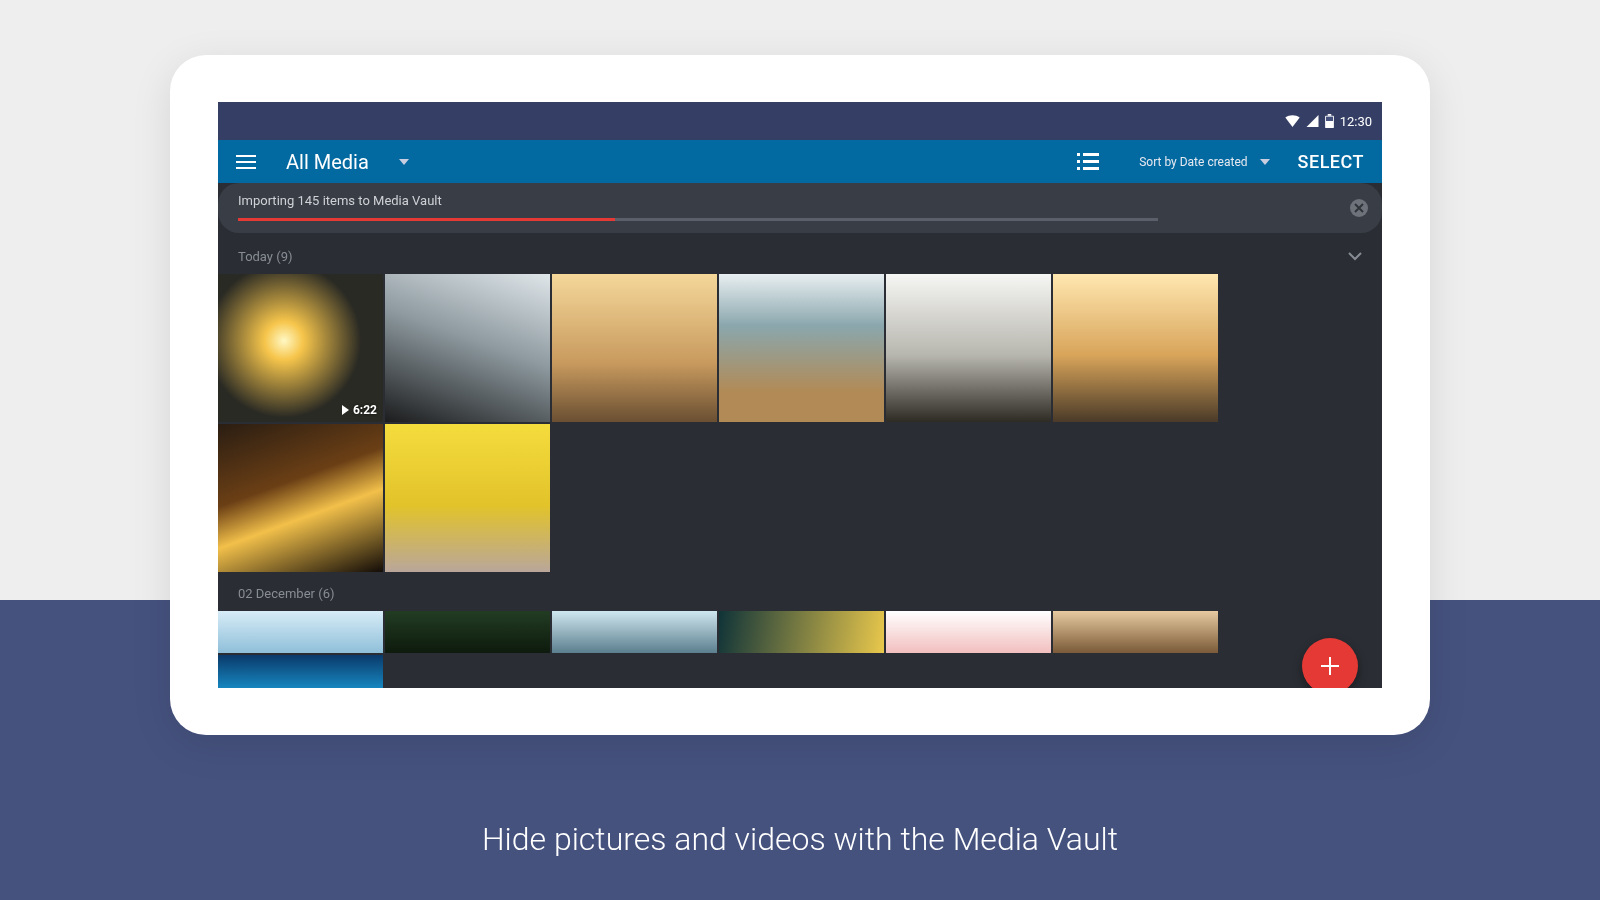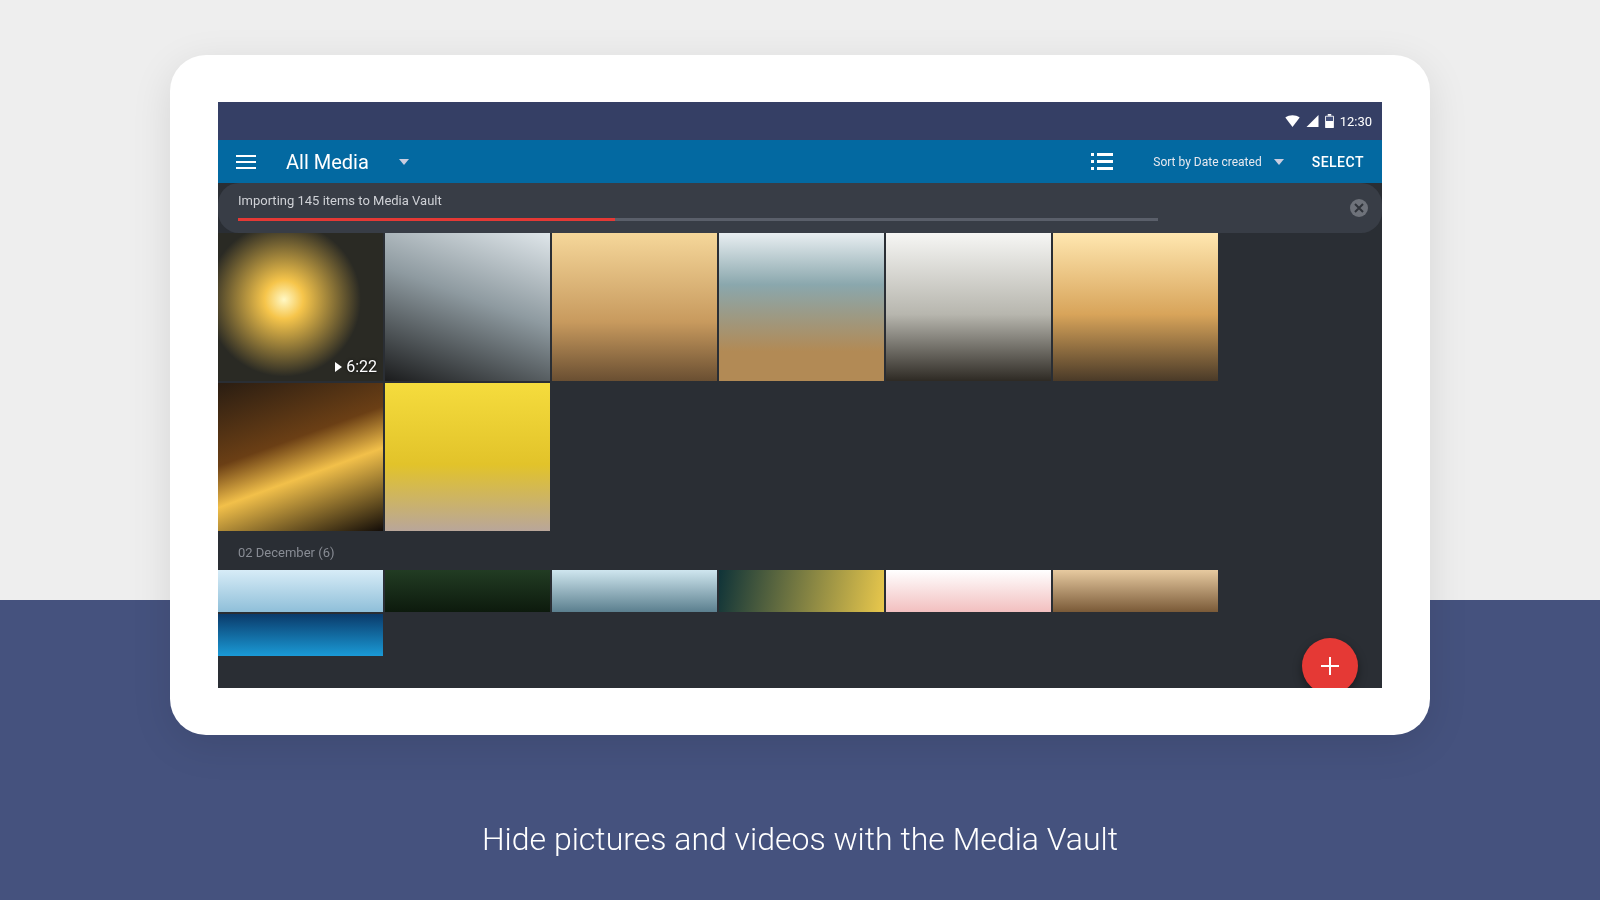--- a/index.html
+++ b/index.html
@@ -59,21 +59,21 @@
     font-size: 20px;
     font-weight: 400;
   }
   .appbar .spacer { flex: 1; }
   .icon-btn { display: inline-flex; align-items: center; justify-content: center; cursor: pointer; }
   .appbar .sort {
     display: flex; align-items: center; gap: 12px;
     font-size: 12px; color: #e7e9f0; margin: 0 28px 0 40px;
   }
   .appbar .select-btn {
-    font-size: 14px; letter-spacing: 0.5px; font-weight: 500;
+    font-size: 18px; letter-spacing: 0.5px; font-weight: 500;
   }
   .tri-down { width:0; height:0; border-left:5px solid transparent; border-right:5px solid transparent; border-top:6px solid #c9cde0; }
 
   
   .import-banner {
     background: #383d46;
     color: #cfd1d6;
     padding: 10px 20px 12px 20px;
     position: relative;
     border-radius: 21px;
@@ -111,21 +111,21 @@
     padding: 0 0 0 0;
   }
   .thumb {
     width: 165px; height: 148px;
     position: relative;
     background: #222;
   }
   .thumb.partial { height: 42px; }
   .thumb .dur {
     position:absolute; right:6px; bottom:5px;
-    color:#fff; font-size:16px; font-weight:400;
+    color:#fff; font-size:12px; font-weight:700;
     display:flex; align-items:center; gap:4px;
     text-shadow: 0 0 3px rgba(0,0,0,.7);
   }
   .dur .play { width:0;height:0;border-top:5px solid transparent;border-bottom:5px solid transparent;border-left:7px solid #fff; }
 
   
   .tile-a { background: radial-gradient(circle at 40% 45%, #fff8c4 0%, #f6c54b 15%, #2a2a24 60%), #1b1b17; }
   .tile-b { background: linear-gradient(200deg,#dfe6ea 0%, #8e9aa0 45%, #1b1c1d 100%); }
   .tile-c { background: linear-gradient(180deg,#f5d79a 0%, #c89a5e 60%, #6a4f32 100%); }
   .tile-d { background: linear-gradient(180deg,#e8eef1 0%, #8aa7ad 35%, #b28a55 80%); }
@@ -222,20 +222,28 @@
       <div class="progress">
         <div class="fill" style="width:41%"></div>
       </div>
       <span class="close">
         <svg width="10" height="10" viewBox="0 0 10 10">
             <path d="M1 1 L9 9 M9 1 L1 9" stroke="#2f333a" stroke-width="2"></path>
           </svg>
       </span>
     </div>
 
+    <div class="section-head">
+      <span>Today (9)</span>
+      <span class="chev">
+        <svg width="14" height="9" viewBox="0 0 14 9">
+            <path d="M1 1 L7 7 L13 1" fill="none" stroke="#888c94" stroke-width="2"></path>
+          </svg>
+      </span>
+    </div>
     <div class="grid">
       <div class="thumb tile-a">
         <span class="dur">
             <span class="play"></span>
             <span>6:22</span>
           </span>
       </div>
       <div class="thumb tile-b"></div>
       <div class="thumb tile-c"></div>
       <div class="thumb tile-d"></div>

